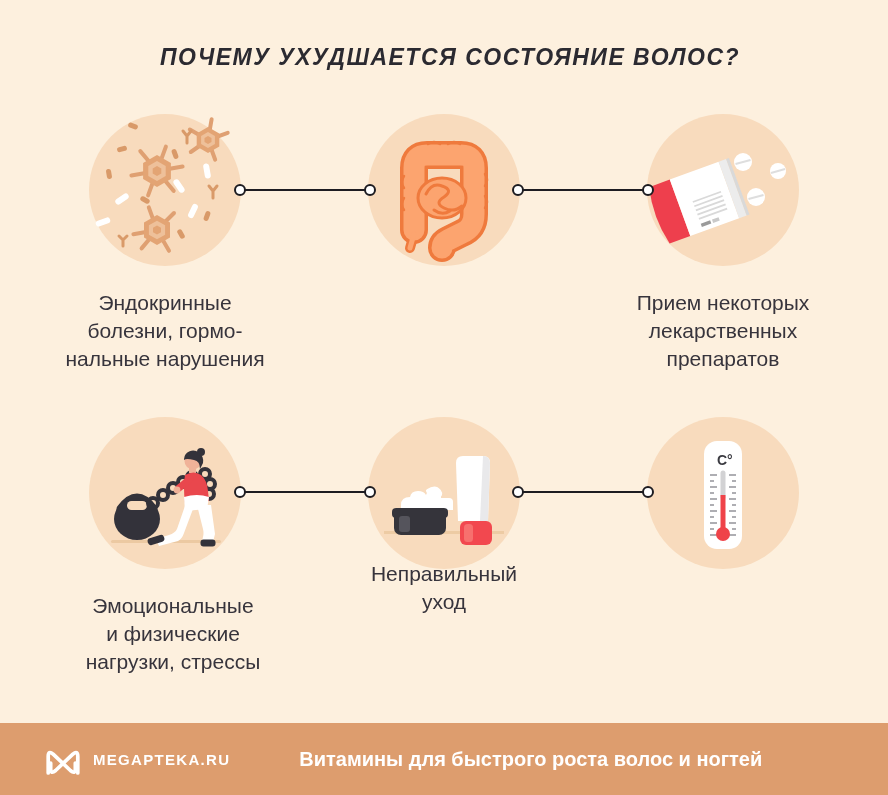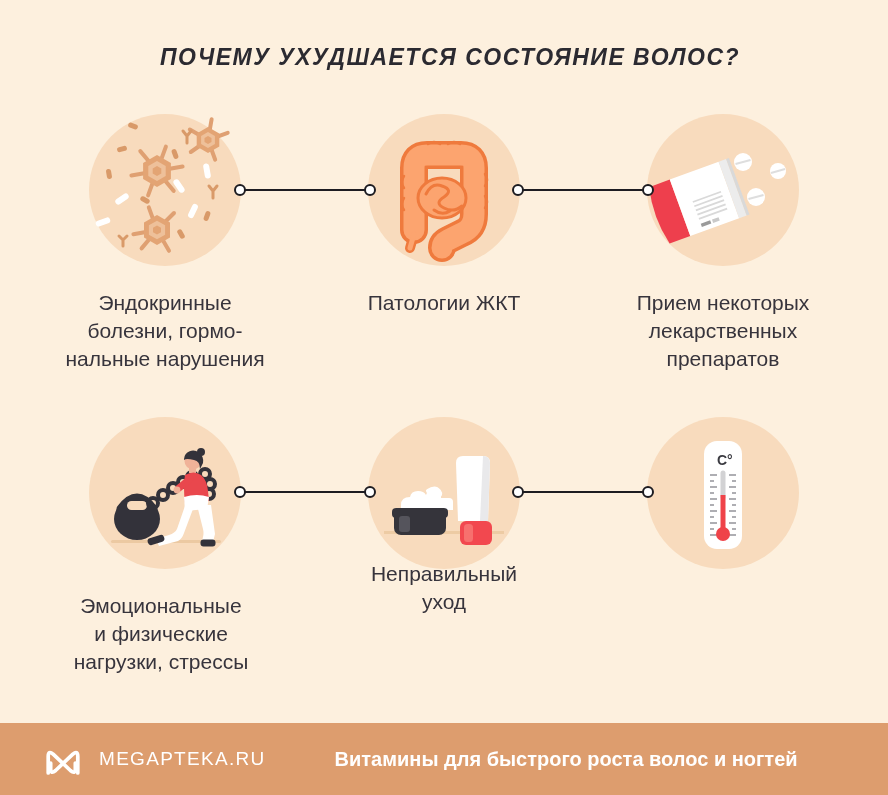--- a/index.html
+++ b/index.html
@@ -35,29 +35,29 @@
     position:absolute;top:0;width:8px;height:8px;border-radius:50%;
     background:#ffffff;border:2.6px solid #1d1c21;
   }
   .connector .dot.l{left:0;} .connector .dot.r{right:0;}
   .caption{
     position:absolute;width:310px;
     text-align:center;white-space:pre-line;
     font-size:21px;line-height:28px;font-weight:500;color:#37343c;
   }
   .t1{left:10px;top:289px;} .t2{left:289px;top:289px;} .t3{left:568px;top:289px;}
-  .t4{left:6px;top:592px;} .t5{left:289px;top:560px;} .t6{left:568px;top:592px;}
+  .t4{left:18px;top:592px;} .t5{left:289px;top:560px;} .t6{left:568px;top:592px;}
   .footer{
     position:absolute;left:0;top:723px;width:888px;height:72px;
     background:#dd9d6e;display:flex;align-items:center;
   }
   .footer .logo{margin-left:40px;flex:0 0 auto;}
   .footer .brand{
-    margin-left:13px;color:#ffffff;font-weight:400;
-    font-size:19px;letter-spacing:1.3px;
+    margin-left:7px;color:#ffffff;font-weight:700;
+    font-size:15px;letter-spacing:1.3px;
   }
   .footer .tagline{
     margin-left:69px;color:#ffffff;font-weight:700;font-size:20px;
   }
 </style>
 </head>
 <body>
 
 <div class="page">
 
@@ -283,21 +283,20 @@
   </div>
   <div class="connector kd">
     <div class="line"></div>
     <div class="dot l"></div>
     <div class="dot r"></div>
   </div>
 
   <div class="caption t1">Эндокринные
 болезни, гормо-
 нальные нарушения</div>
-  <div class="caption t2">Патологии ЖКТ</div>
   <div class="caption t3">Прием некоторых
 лекарственных
 препаратов</div>
   <div class="caption t4">Эмоциональные
 и физические
 нагрузки, стрессы</div>
   <div class="caption t5">Неправильный
 уход</div>
 
   <div class="footer">

